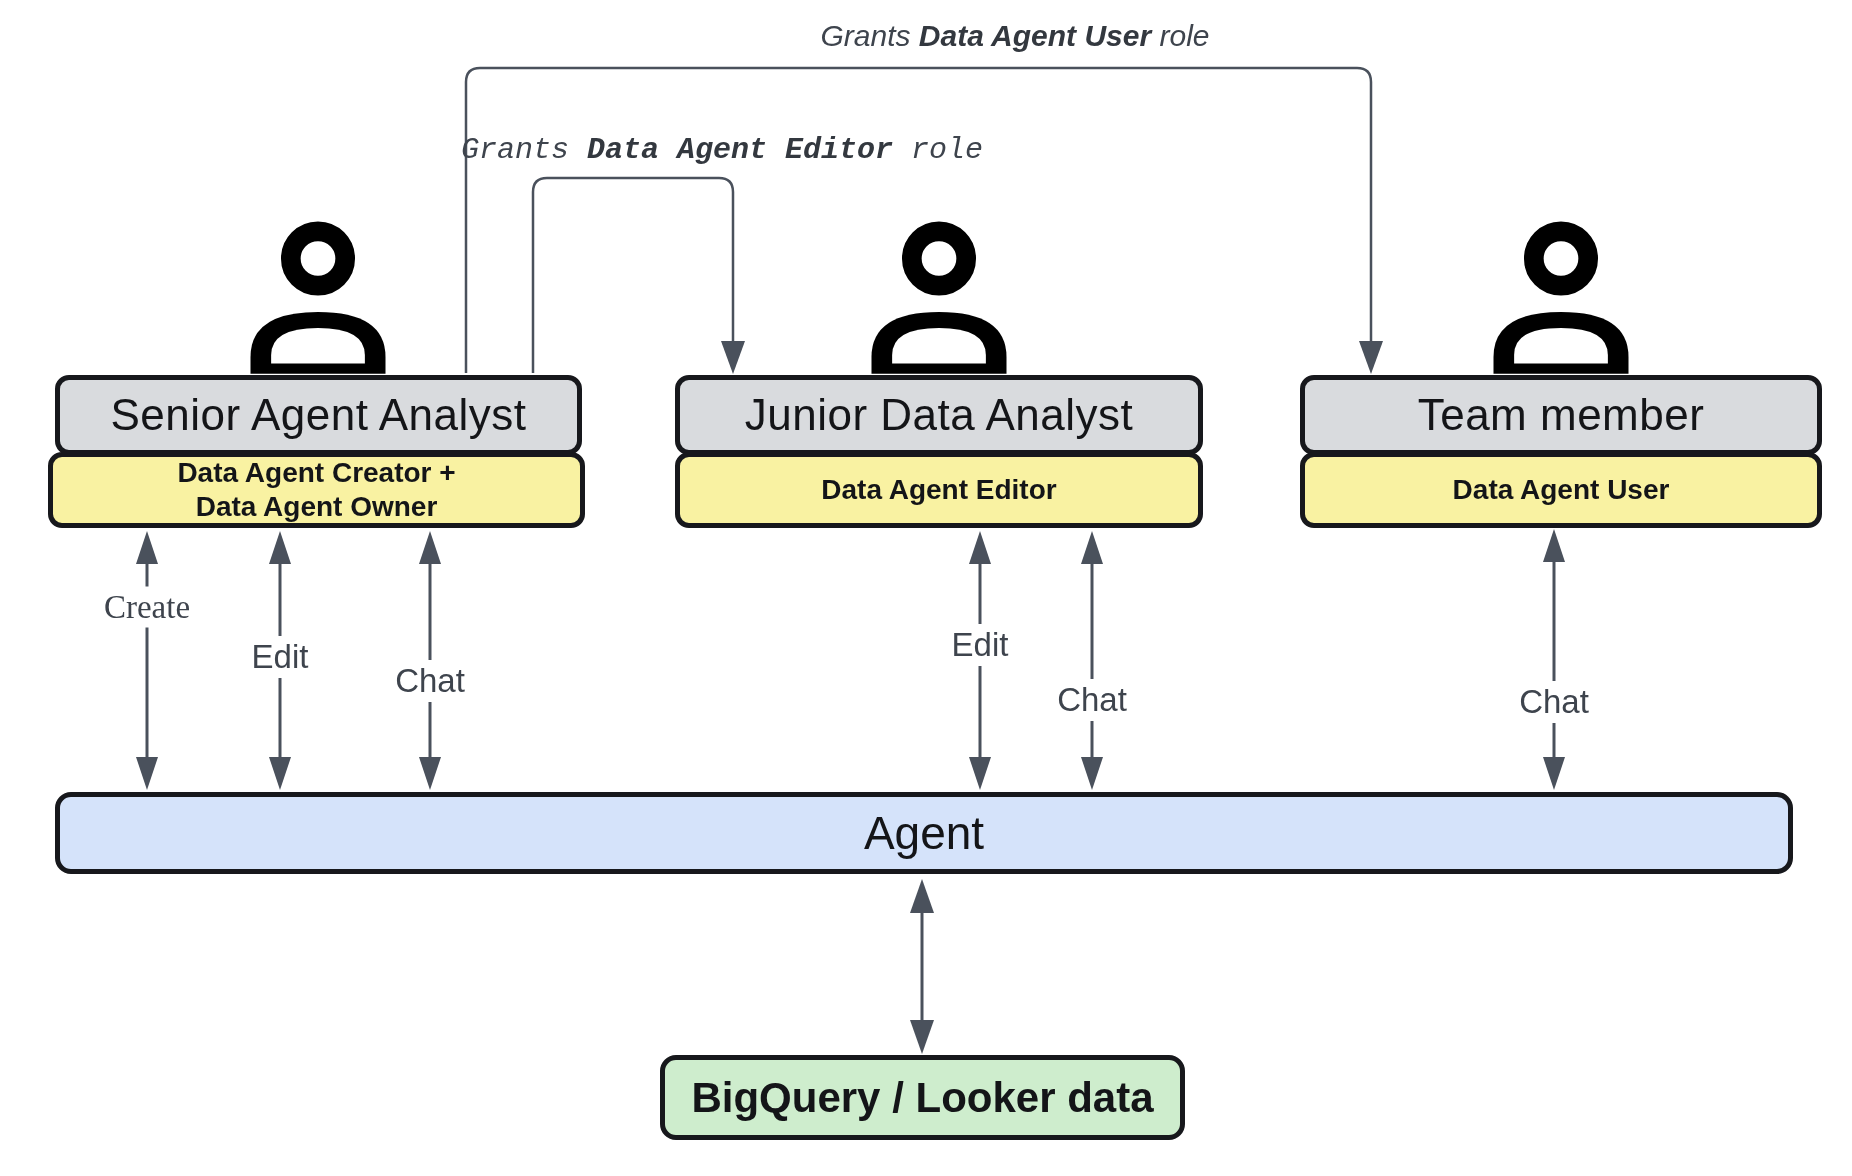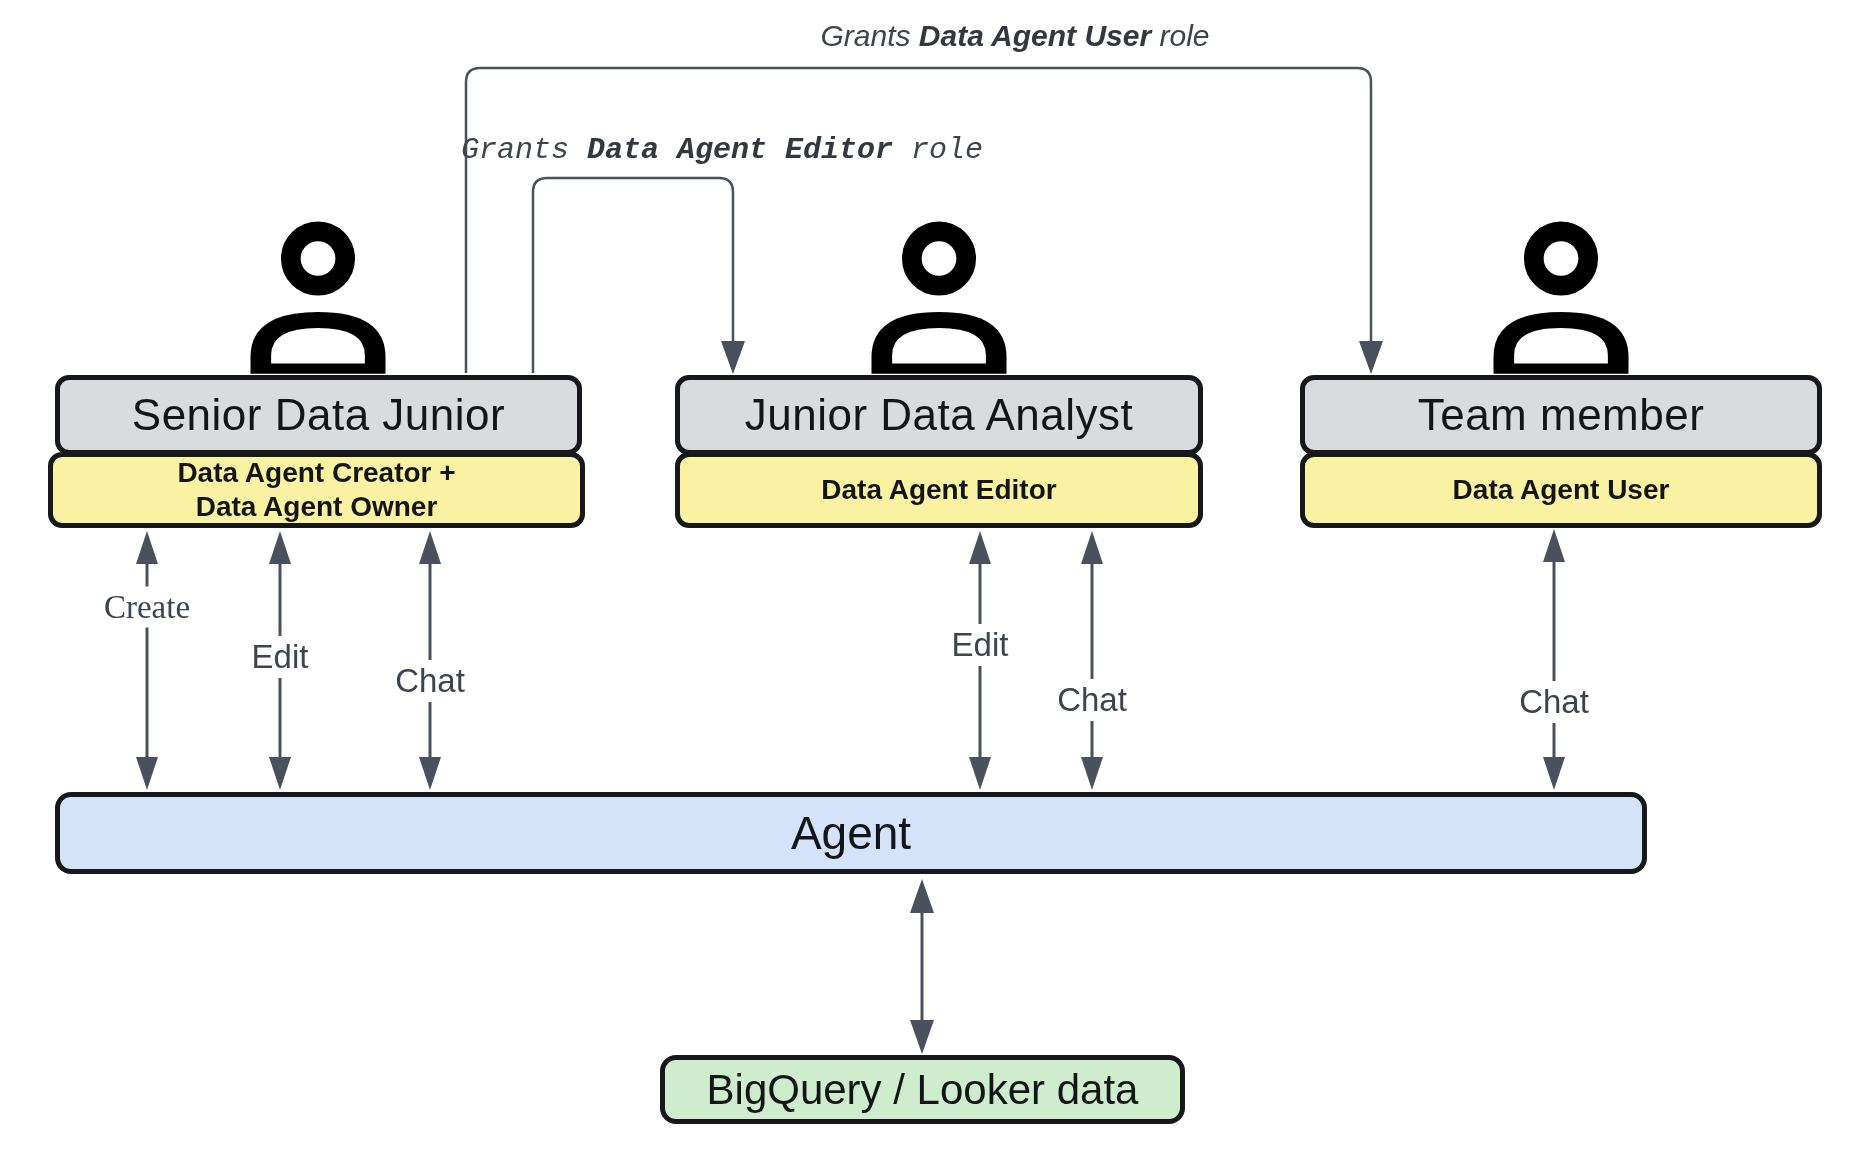--- a/index.html
+++ b/index.html
@@ -115,34 +115,34 @@
     <circle cx="80" cy="45" r="29" fill="none" stroke="#000" stroke-width="21"></circle>
     <path d="M8 168 V150 Q8 102 80 102 Q152 102 152 150 V168 Z" fill="#000"></path>
     <path d="M30 157 V148 Q30 119 80 119 Q130 119 130 148 V157 Z" fill="#fff"></path>
   </svg>
   <svg class="person" style="left:1486px;top:216px;" viewBox="0 0 160 170">
     <circle cx="80" cy="45" r="29" fill="none" stroke="#000" stroke-width="21"></circle>
     <path d="M8 168 V150 Q8 102 80 102 Q152 102 152 150 V168 Z" fill="#000"></path>
     <path d="M30 157 V148 Q30 119 80 119 Q130 119 130 148 V157 Z" fill="#fff"></path>
   </svg>
 
-  <div class="box title-box" style="left:55px;top:375px;width:527px;height:80px;">Senior Data Junior</div>
+  <div class="box title-box" style="left:55px;top:375px;width:527px;height:80px;">Senior Agent Analyst</div>
   <div class="box role-box" style="left:48px;top:452px;width:537px;height:76px;">Data Agent Creator +
 Data Agent Owner</div>
 
   <div class="box title-box" style="left:675px;top:375px;width:528px;height:80px;">Junior Data Analyst</div>
   <div class="box role-box" style="left:675px;top:452px;width:528px;height:76px;">Data Agent Editor</div>
 
   <div class="box title-box" style="left:1300px;top:375px;width:522px;height:80px;">Team member</div>
   <div class="box role-box" style="left:1300px;top:452px;width:522px;height:76px;">Data Agent User</div>
 
   <div class="action-label" style="left:147px;top:607px;font-family:Liberation Serif, serif;">Create</div>
   <div class="action-label" style="left:280px;top:657px;">Edit</div>
   <div class="action-label" style="left:430px;top:681px;">Chat</div>
   <div class="action-label" style="left:980px;top:645px;">Edit</div>
   <div class="action-label" style="left:1092px;top:700px;">Chat</div>
   <div class="action-label" style="left:1554px;top:702px;">Chat</div>
 
-  <div class="box agent-bar" style="left:55px;top:792px;width:1592px;height:82px;">Agent</div>
+  <div class="box agent-bar" style="left:55px;top:792px;width:1738px;height:82px;">Agent</div>
 
-  <div class="box datastore-box" style="left:660px;top:1055px;width:525px;height:69px;">BigQuery / Looker data</div>
+  <div class="box datastore-box" style="left:660px;top:1055px;width:525px;height:85px;font-weight:bold;">BigQuery / Looker data</div>
 
 </div>
 
 </body></html>

